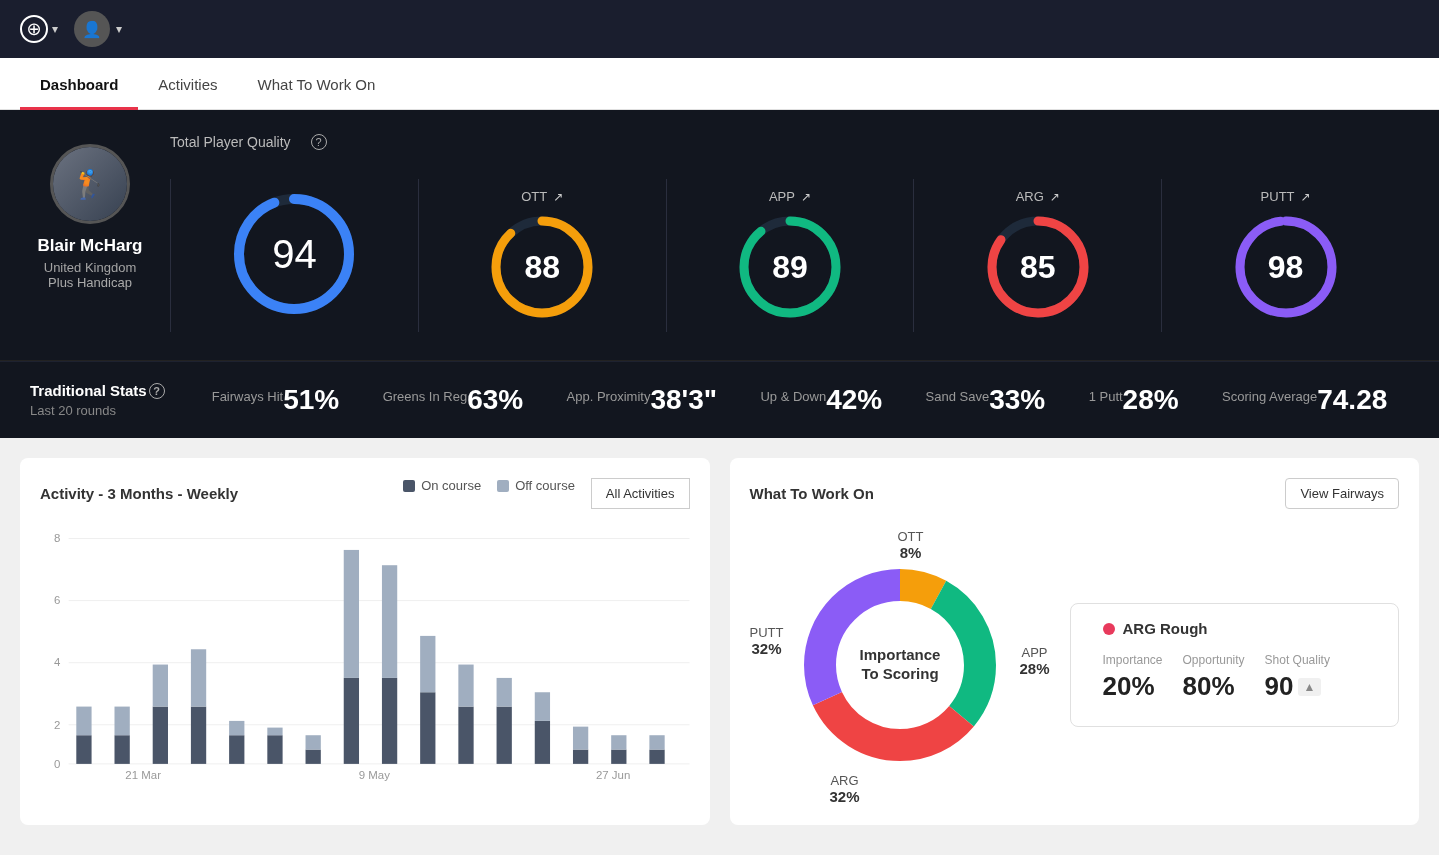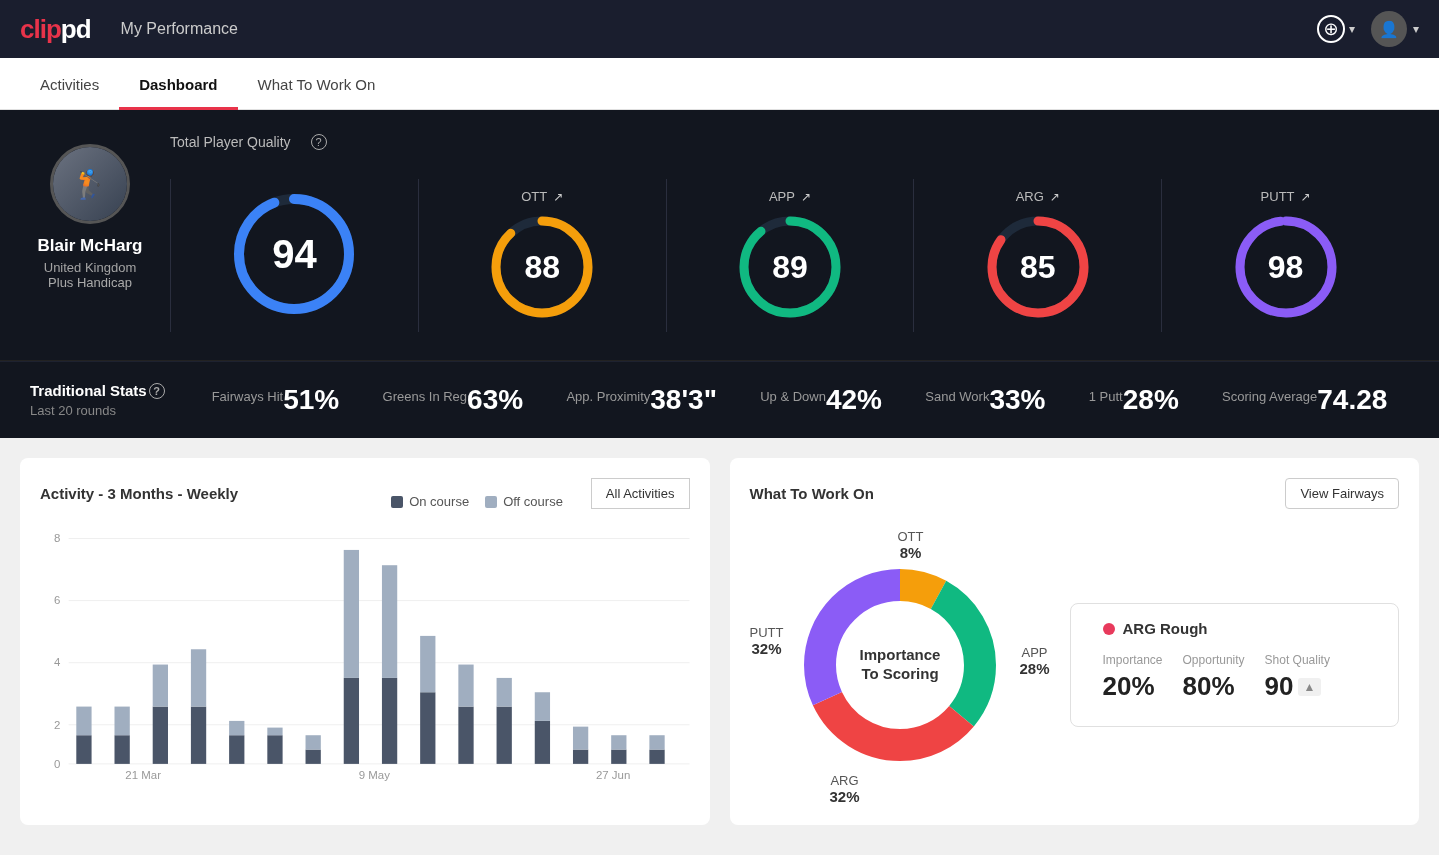--- a/index.html
+++ b/index.html
@@ -198,21 +198,21 @@
     .total-score-ring-container svg {
       width: 130px; height: 130px;
       transform: rotate(-90deg);
     }
     .total-score-number {
       position: absolute;
       top: 50%; left: 50%;
       transform: translate(-50%, -50%);
       color: #fff;
       font-size: 40px;
-      font-weight: 700;
+      font-weight: 400;
     }
 
     
     .stats-row {
       background: #12161f;
       padding: 20px 30px;
       display: flex;
       align-items: center;
       border-top: 1px solid #1e2230;
     }
@@ -407,41 +407,37 @@
     .arrow-icon {
       font-size: 12px;
       color: #ccc;
       margin-left: 2px;
     }
   </style>
 </head>
 <body>
 
 <header class="header">
-  <div class="header-logo">
-    <div class="logo-text">clip<span>pd</span></div>
-    <div class="header-title">My Performance</div>
-  </div>
   <div class="header-right">
     <button class="header-add-btn">
       <div class="add-circle">⊕</div>
       <span style="color:#ccc; font-size:12px;">▾</span>
     </button>
     <div style="display:flex;align-items:center;gap:6px;">
       <div class="avatar-btn">
         <span>👤</span>
       </div>
       <span style="color:#ccc; font-size:12px;">▾</span>
     </div>
   </div>
 </header>
 
 <nav class="tabs">
+  <div class="tab active">Dashboard</div>
   <div class="tab">Activities</div>
-  <div class="tab active">Dashboard</div>
   <div class="tab">What To Work On</div>
 </nav>
 
 <div class="dark-band">
 
   <div class="player-info">
     <div class="player-avatar">
       <div class="player-avatar-inner">🏌️</div>
     </div>
     <div class="player-name">Blair McHarg</div>
@@ -544,40 +540,40 @@
     </div>
     <div class="stat-item">
       <div class="stat-item-label">App. Proximity</div>
       <div class="stat-item-value">38'3"</div>
     </div>
     <div class="stat-item">
       <div class="stat-item-label">Up &amp; Down</div>
       <div class="stat-item-value">42%</div>
     </div>
     <div class="stat-item">
-      <div class="stat-item-label">Sand Work</div>
+      <div class="stat-item-label">Sand Save</div>
       <div class="stat-item-value">33%</div>
     </div>
     <div class="stat-item">
       <div class="stat-item-label">1 Putt</div>
       <div class="stat-item-value">28%</div>
     </div>
     <div class="stat-item">
       <div class="stat-item-label">Scoring Average</div>
       <div class="stat-item-value">74.28</div>
     </div>
   </div>
 </div>
 
 <div class="main-content">
 
   <div class="chart-card">
     <div class="chart-header">
       <div class="chart-title">Activity - 3 Months - Weekly</div>
-      <div style="display:flex;align-items:flex-end;gap:28px;">
+      <div style="display:flex;align-items:flex-start;gap:16px;">
         <div class="chart-legend">
           <div class="legend-item">
             <div class="legend-dot" style="background:#4a5568;"></div>
             <span>On course</span>
           </div>
           <div class="legend-item">
             <div class="legend-dot" style="background:#a0aec0;"></div>
             <span>Off course</span>
           </div>
         </div>

